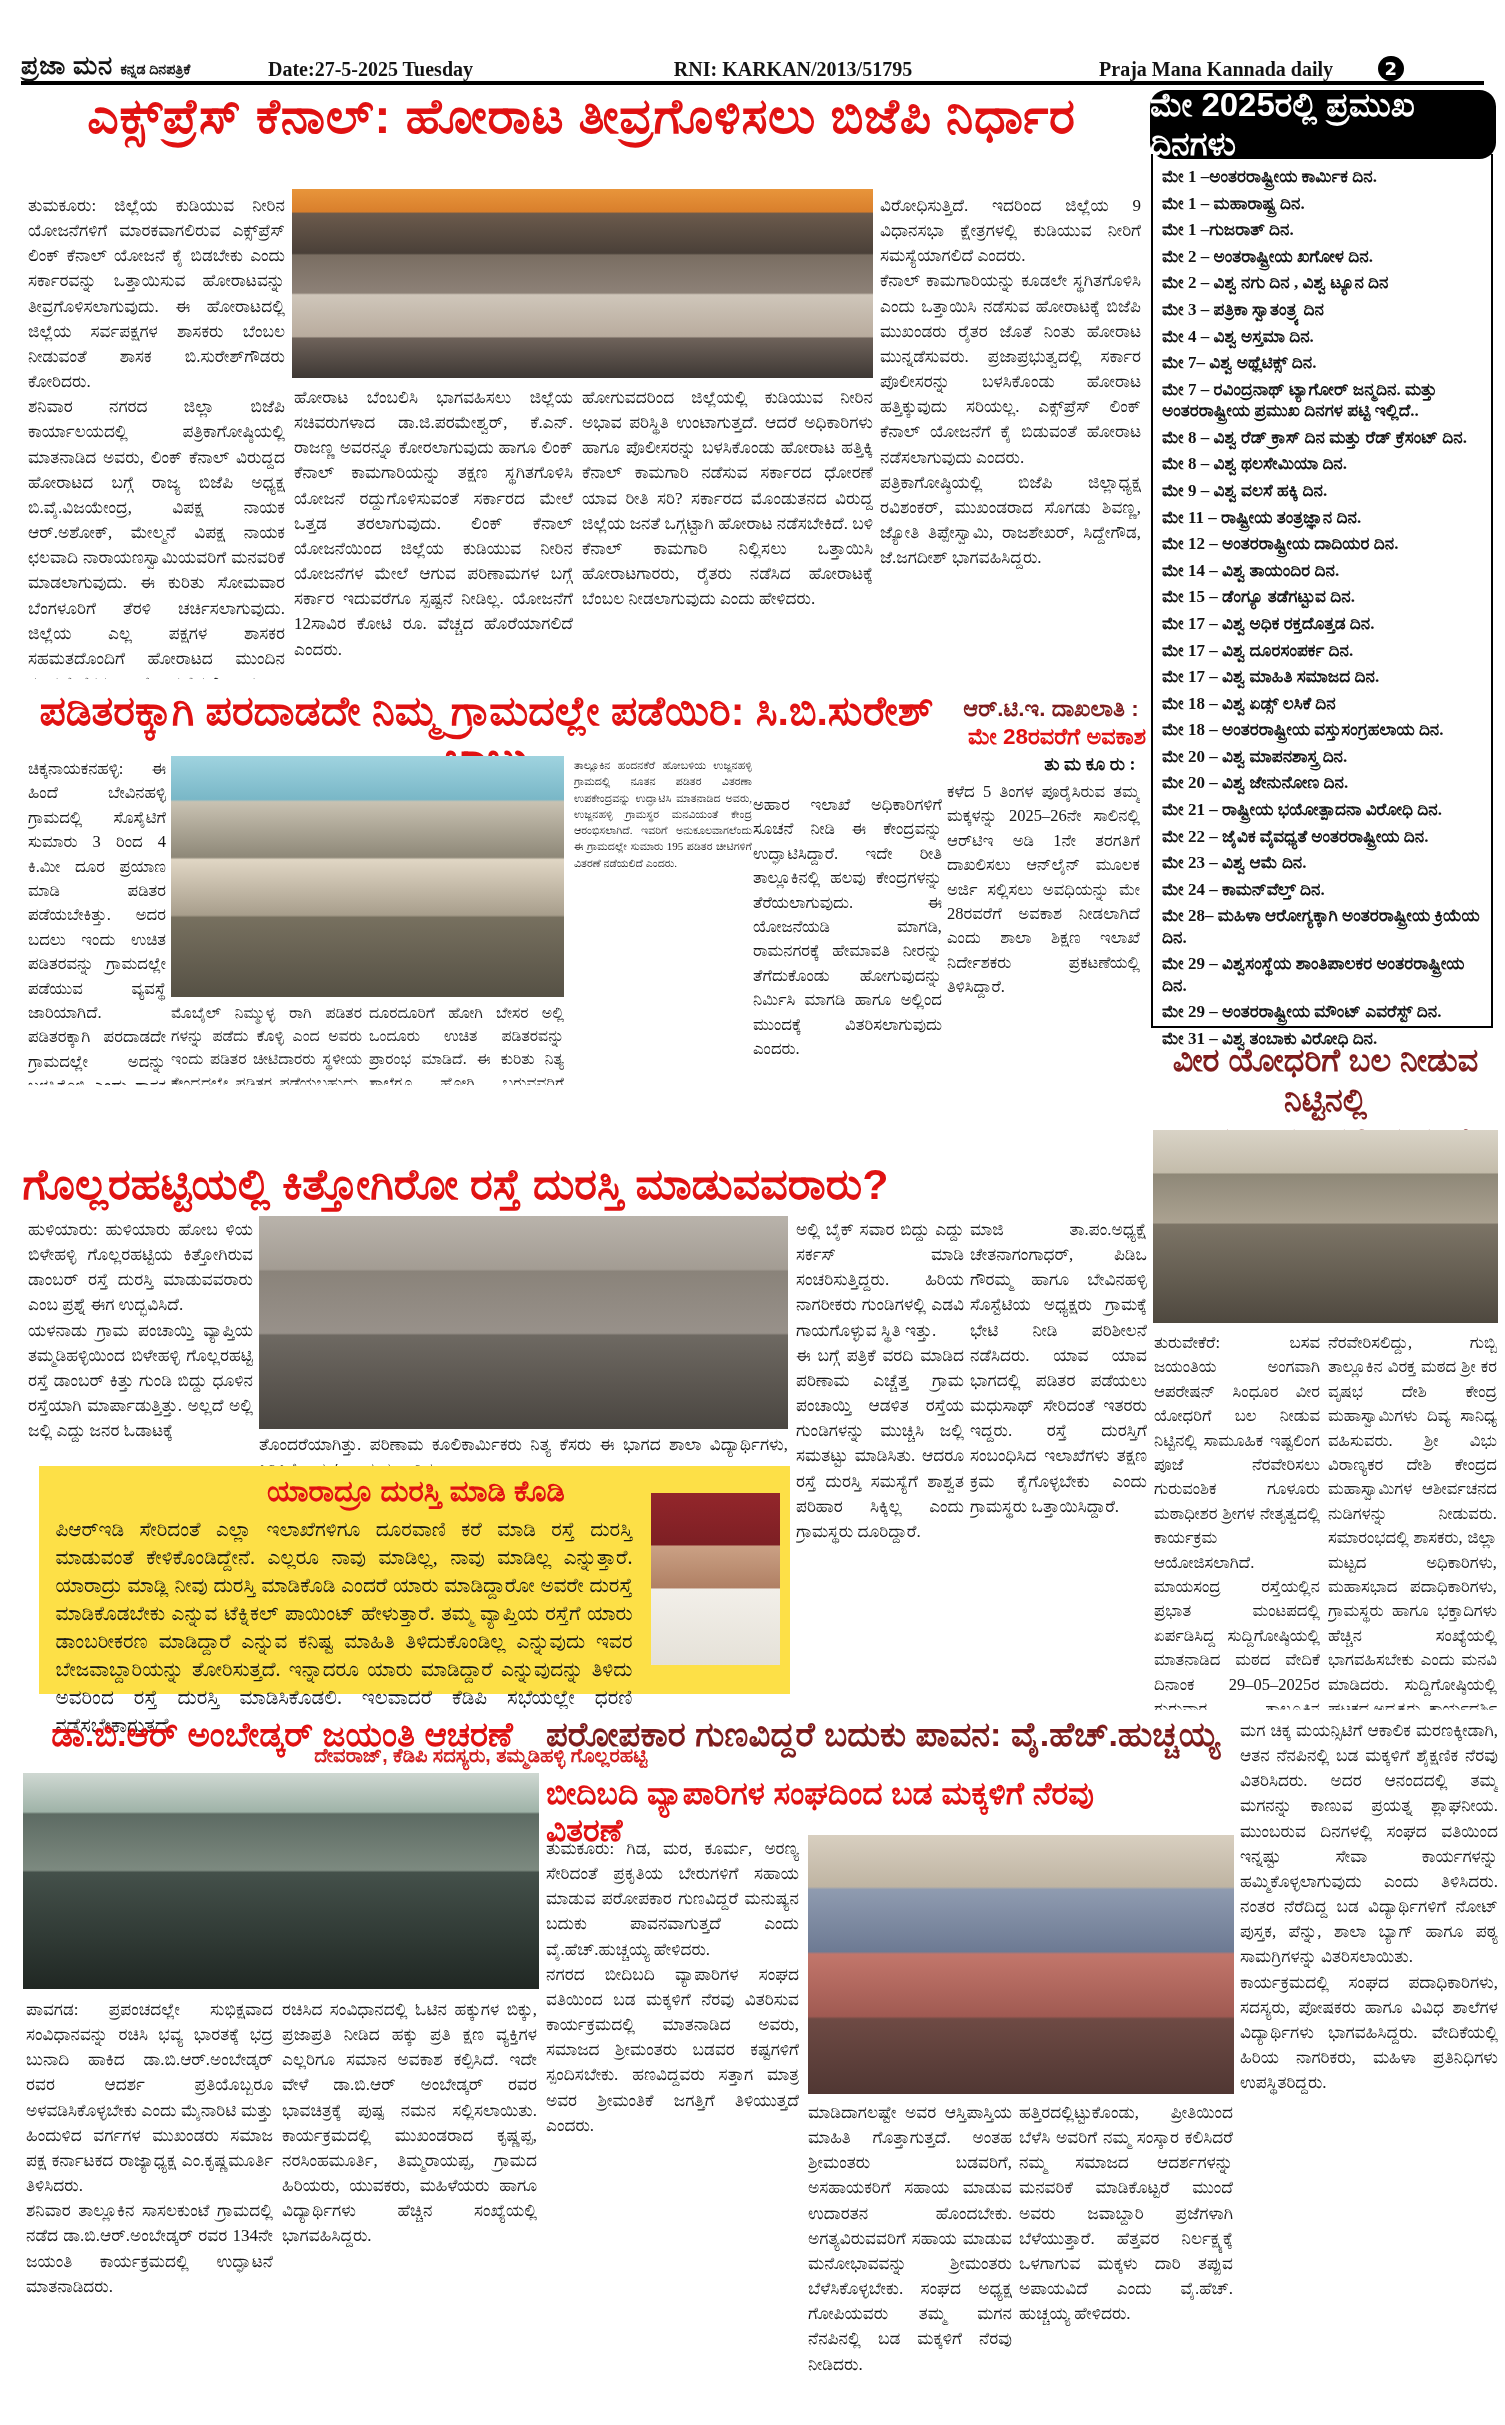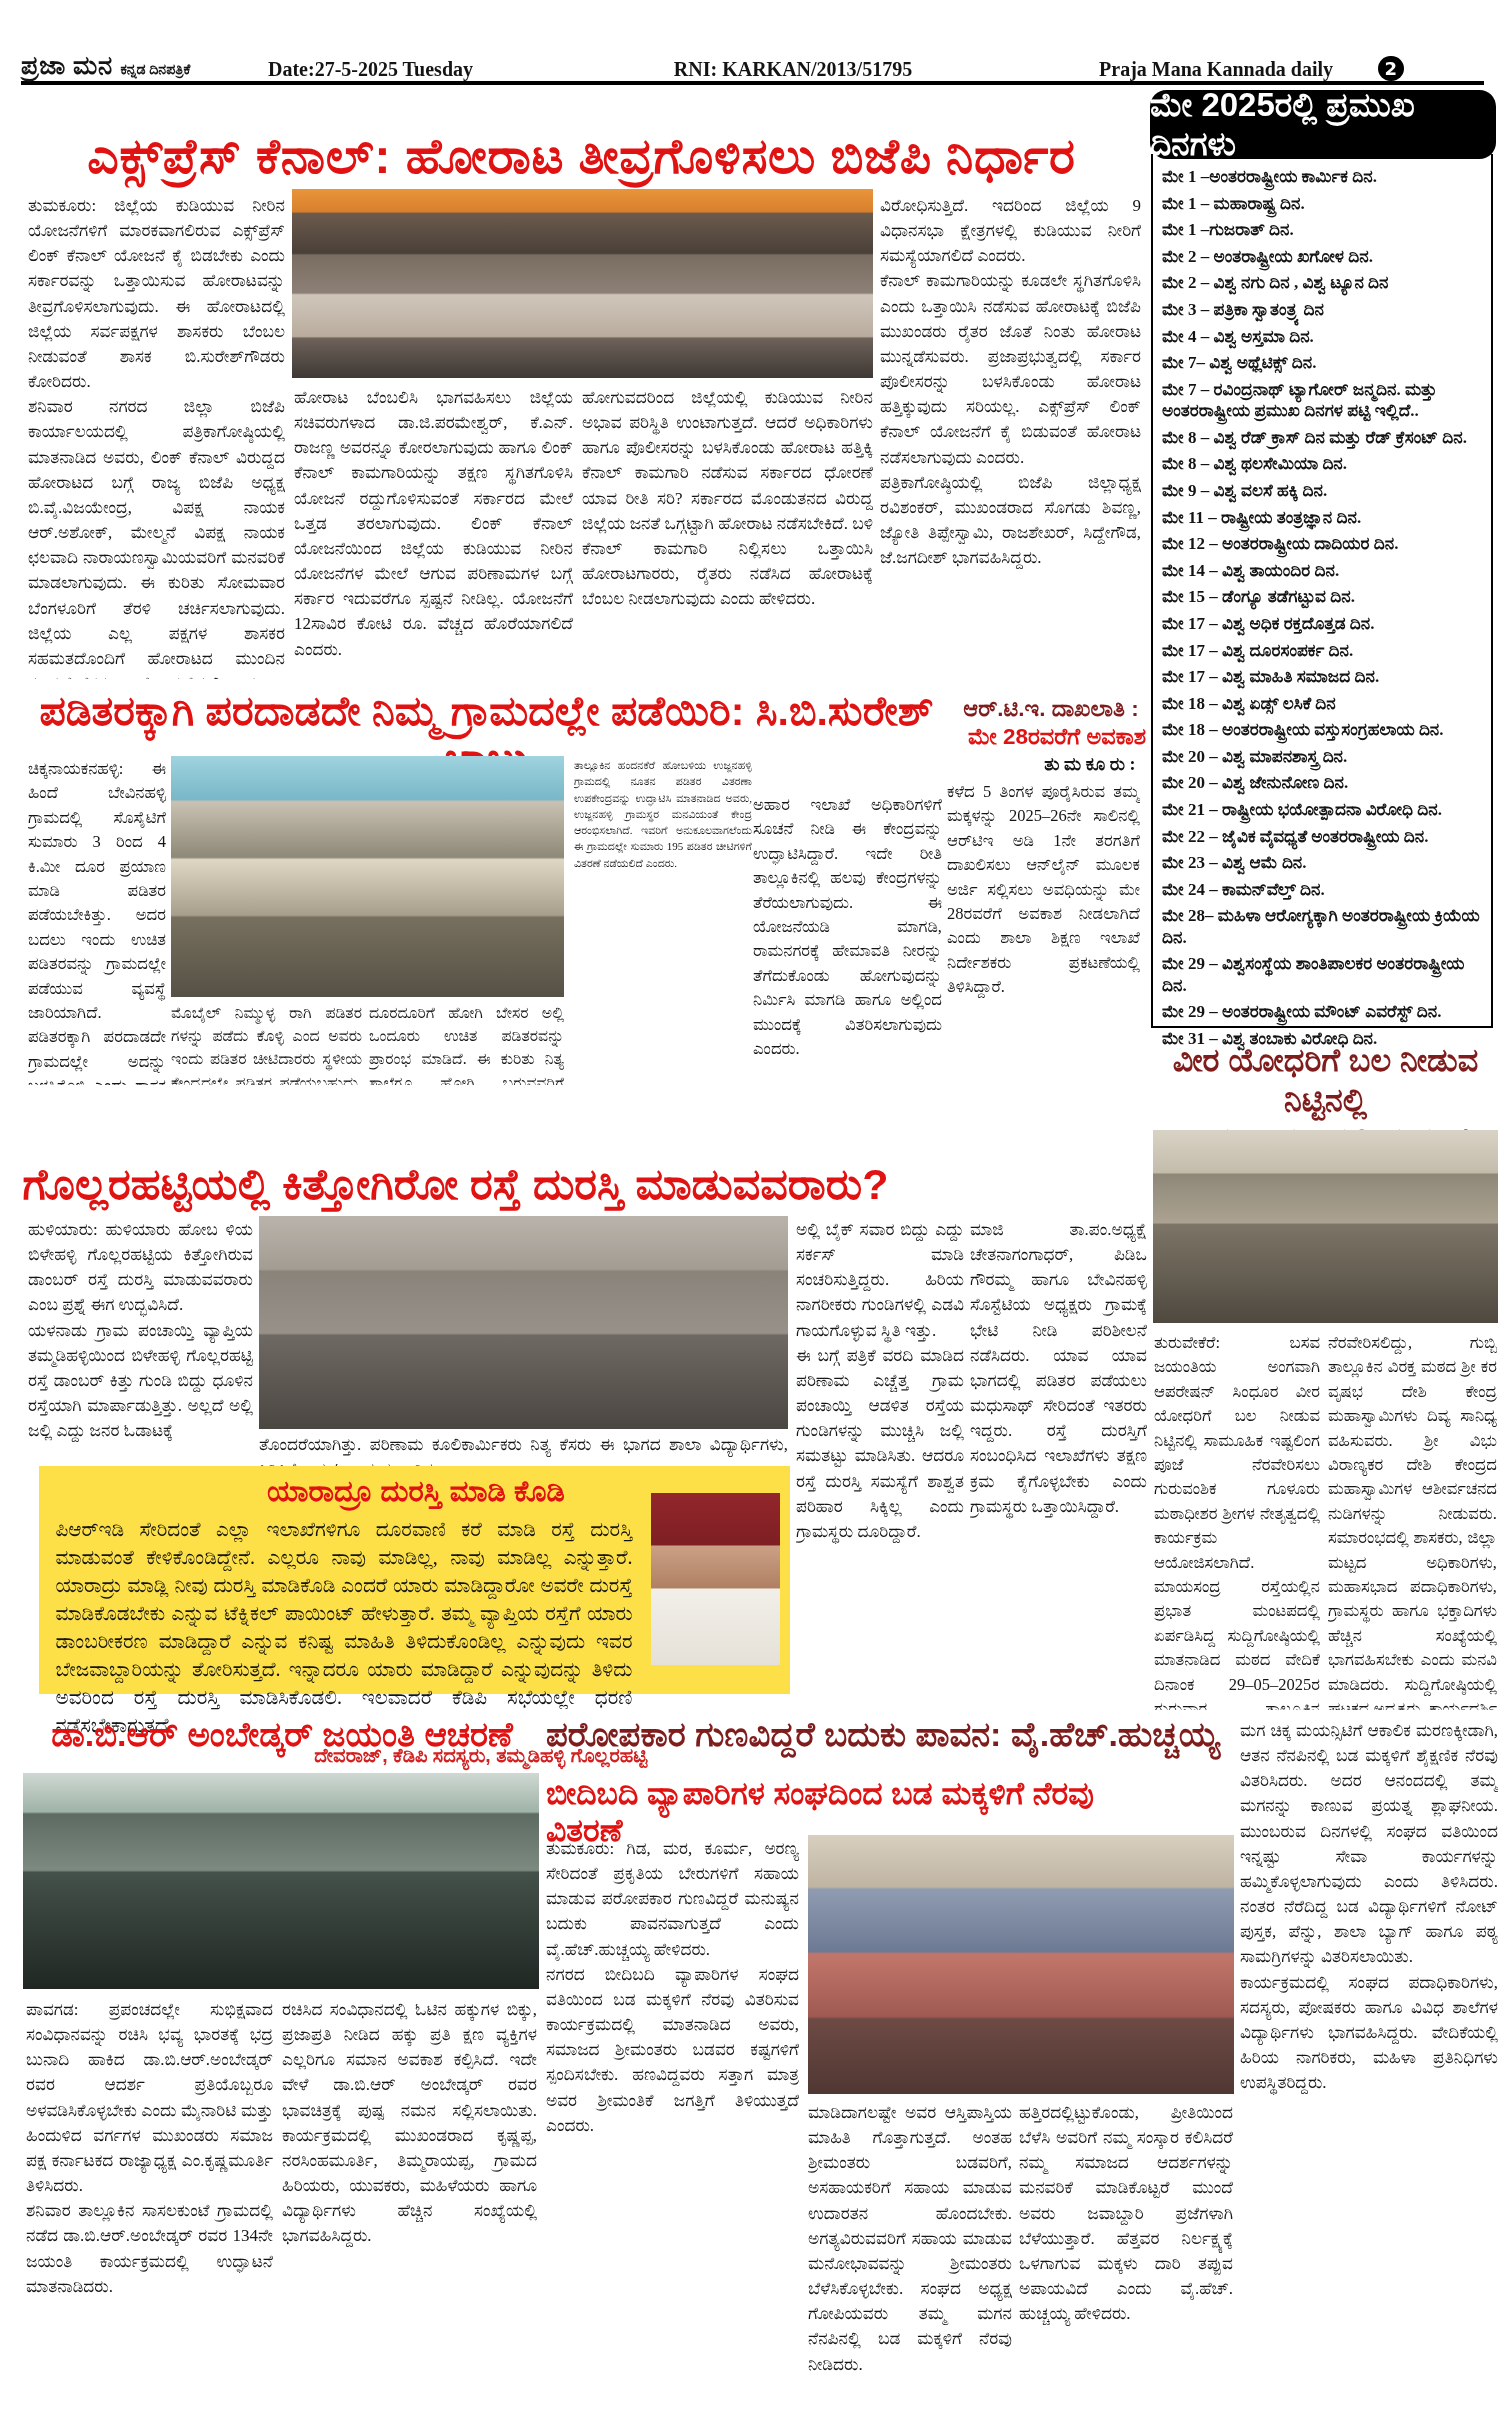--- a/index.html
+++ b/index.html
@@ -59,21 +59,21 @@
   <div class="masthead" style="width:247px;">
     <span class="masthead-main">ಪ್ರಜಾ ಮನ</span>
     <span class="masthead-sub">ಕನ್ನಡ ದಿನಪತ್ರಿಕೆ</span>
   </div>
   <div class="hmeta" style="width:330px;">Date:27-5-2025 Tuesday</div>
   <div class="hmeta" style="width:390px;text-align:center;">RNI: KARKAN/2013/51795</div>
   <div class="hmeta" style="width:345px;text-align:right;margin-right:45px;">Praja Mana Kannada daily</div>
   <div class="pagenum">2</div>
 </div>
 
-<div class="abs hl-red lead-hl" style="left:22.5px;top:91px;width:1118px;text-align:center;margin-top:40px;">ಎಕ್ಸ್‌ಪ್ರೆಸ್ ಕೆನಾಲ್: ಹೋರಾಟ ತೀವ್ರಗೊಳಿಸಲು ಬಿಜೆಪಿ ನಿರ್ಧಾರ</div>
+<div class="abs hl-red lead-hl" style="left:22.5px;top:91px;width:1118px;text-align:center;">ಎಕ್ಸ್‌ಪ್ರೆಸ್ ಕೆನಾಲ್: ಹೋರಾಟ ತೀವ್ರಗೊಳಿಸಲು ಬಿಜೆಪಿ ನಿರ್ಧಾರ</div>
 
 <div class="photo ph1" style="left:292px;top:189px;width:581px;height:189px;"></div>
 
 <div class="col" style="left:28px;top:193px;width:257px;height:486px;">ತುಮಕೂರು: ಜಿಲ್ಲೆಯ ಕುಡಿಯುವ ನೀರಿನ ಯೋಜನೆಗಳಿಗೆ ಮಾರಕವಾಗಲಿರುವ ಎಕ್ಸ್‌ಪ್ರೆಸ್ ಲಿಂಕ್ ಕೆನಾಲ್ ಯೋಜನೆ ಕೈ ಬಿಡಬೇಕು ಎಂದು ಸರ್ಕಾರವನ್ನು ಒತ್ತಾಯಿಸುವ ಹೋರಾಟವನ್ನು ತೀವ್ರಗೊಳಿಸಲಾಗುವುದು. ಈ ಹೋರಾಟದಲ್ಲಿ ಜಿಲ್ಲೆಯ ಸರ್ವಪಕ್ಷಗಳ ಶಾಸಕರು ಬೆಂಬಲ ನೀಡುವಂತೆ ಶಾಸಕ ಬಿ.ಸುರೇಶ್‌ಗೌಡರು ಕೋರಿದರು.
 ಶನಿವಾರ ನಗರದ ಜಿಲ್ಲಾ ಬಿಜೆಪಿ ಕಾರ್ಯಾಲಯದಲ್ಲಿ ಪತ್ರಿಕಾಗೋಷ್ಠಿಯಲ್ಲಿ ಮಾತನಾಡಿದ ಅವರು, ಲಿಂಕ್ ಕೆನಾಲ್ ವಿರುದ್ದದ ಹೋರಾಟದ ಬಗ್ಗೆ ರಾಜ್ಯ ಬಿಜೆಪಿ ಅಧ್ಯಕ್ಷ ಬಿ.ವೈ.ವಿಜಯೇಂದ್ರ, ವಿಪಕ್ಷ ನಾಯಕ ಆರ್.ಅಶೋಕ್, ಮೇಲ್ಮನೆ ವಿಪಕ್ಷ ನಾಯಕ ಛಲವಾದಿ ನಾರಾಯಣಸ್ವಾಮಿಯವರಿಗೆ ಮನವರಿಕೆ ಮಾಡಲಾಗುವುದು. ಈ ಕುರಿತು ಸೋಮವಾರ ಬೆಂಗಳೂರಿಗೆ ತೆರಳಿ ಚರ್ಚಿಸಲಾಗುವುದು. ಜಿಲ್ಲೆಯ ಎಲ್ಲ ಪಕ್ಷಗಳ ಶಾಸಕರ ಸಹಮತದೊಂದಿಗೆ ಹೋರಾಟದ ಮುಂದಿನ ರೂಪುರೇಷೆಗಳ ಬಗ್ಗೆ ಸಭೆಯಲ್ಲಿ ಚರ್ಚಿಸಿ ತೀರ್ಮಾನಿಸಲಾಗುವುದು ಎಂದರು.</div>
 <div class="col" style="left:294px;top:385px;width:279px;height:294px;">ಹೋರಾಟ ಬೆಂಬಲಿಸಿ ಭಾಗವಹಿಸಲು ಜಿಲ್ಲೆಯ ಸಚಿವರುಗಳಾದ ಡಾ.ಜಿ.ಪರಮೇಶ್ವರ್, ಕೆ.ಎನ್. ರಾಜಣ್ಣ ಅವರನ್ನೂ ಕೋರಲಾಗುವುದು ಹಾಗೂ ಲಿಂಕ್ ಕೆನಾಲ್ ಕಾಮಗಾರಿಯನ್ನು ತಕ್ಷಣ ಸ್ಥಗಿತಗೊಳಿಸಿ ಯೋಜನೆ ರದ್ದುಗೊಳಿಸುವಂತೆ ಸರ್ಕಾರದ ಮೇಲೆ ಒತ್ತಡ ತರಲಾಗುವುದು. ಲಿಂಕ್ ಕೆನಾಲ್ ಯೋಜನೆಯಿಂದ ಜಿಲ್ಲೆಯ ಕುಡಿಯುವ ನೀರಿನ ಯೋಜನೆಗಳ ಮೇಲೆ ಆಗುವ ಪರಿಣಾಮಗಳ ಬಗ್ಗೆ ಸರ್ಕಾರ ಇದುವರೆಗೂ ಸ್ಪಷ್ಟನೆ ನೀಡಿಲ್ಲ. ಯೋಜನೆಗೆ 12ಸಾವಿರ ಕೋಟಿ ರೂ. ವೆಚ್ಚದ ಹೊರೆಯಾಗಲಿದೆ ಎಂದರು.</div>
 <div class="col" style="left:582px;top:385px;width:291px;height:294px;">ಹೋಗುವದರಿಂದ ಜಿಲ್ಲೆಯಲ್ಲಿ ಕುಡಿಯುವ ನೀರಿನ ಅಭಾವ ಪರಿಸ್ಥಿತಿ ಉಂಟಾಗುತ್ತದೆ. ಆದರೆ ಅಧಿಕಾರಿಗಳು ಹಾಗೂ ಪೊಲೀಸರನ್ನು ಬಳಸಿಕೊಂಡು ಹೋರಾಟ ಹತ್ತಿಕ್ಕಿ ಕೆನಾಲ್ ಕಾಮಗಾರಿ ನಡೆಸುವ ಸರ್ಕಾರದ ಧೋರಣೆ ಯಾವ ರೀತಿ ಸರಿ? ಸರ್ಕಾರದ ಮೊಂಡುತನದ ವಿರುದ್ದ ಜಿಲ್ಲೆಯ ಜನತೆ ಒಗ್ಗಟ್ಟಾಗಿ ಹೋರಾಟ ನಡೆಸಬೇಕಿದೆ. ಬಳಿ ಕೆನಾಲ್ ಕಾಮಗಾರಿ ನಿಲ್ಲಿಸಲು ಒತ್ತಾಯಿಸಿ ಹೋರಾಟಗಾರರು, ರೈತರು ನಡೆಸಿದ ಹೋರಾಟಕ್ಕೆ ಬೆಂಬಲ ನೀಡಲಾಗುವುದು ಎಂದು ಹೇಳಿದರು.</div>
 <div class="col" style="left:880px;top:193px;width:261px;height:486px;">ವಿರೋಧಿಸುತ್ತಿದೆ. ಇದರಿಂದ ಜಿಲ್ಲೆಯ 9 ವಿಧಾನಸಭಾ ಕ್ಷೇತ್ರಗಳಲ್ಲಿ ಕುಡಿಯುವ ನೀರಿಗೆ ಸಮಸ್ಯೆಯಾಗಲಿದೆ ಎಂದರು.
 ಕೆನಾಲ್ ಕಾಮಗಾರಿಯನ್ನು ಕೂಡಲೇ ಸ್ಥಗಿತಗೊಳಿಸಿ ಎಂದು ಒತ್ತಾಯಿಸಿ ನಡೆಸುವ ಹೋರಾಟಕ್ಕೆ ಬಿಜೆಪಿ ಮುಖಂಡರು ರೈತರ ಜೊತೆ ನಿಂತು ಹೋರಾಟ ಮುನ್ನಡೆಸುವರು. ಪ್ರಜಾಪ್ರಭುತ್ವದಲ್ಲಿ ಸರ್ಕಾರ ಪೊಲೀಸರನ್ನು ಬಳಸಿಕೊಂಡು ಹೋರಾಟ ಹತ್ತಿಕ್ಕುವುದು ಸರಿಯಲ್ಲ. ಎಕ್ಸ್‌ಪ್ರೆಸ್ ಲಿಂಕ್ ಕೆನಾಲ್ ಯೋಜನೆಗೆ ಕೈ ಬಿಡುವಂತೆ ಹೋರಾಟ ನಡೆಸಲಾಗುವುದು ಎಂದರು.
 ಪತ್ರಿಕಾಗೋಷ್ಠಿಯಲ್ಲಿ ಬಿಜೆಪಿ ಜಿಲ್ಲಾಧ್ಯಕ್ಷ ರವಿಶಂಕರ್, ಮುಖಂಡರಾದ ಸೊಗಡು ಶಿವಣ್ಣ, ಜ್ಯೋತಿ ತಿಪ್ಪೇಸ್ವಾಮಿ, ರಾಜಶೇಖರ್, ಸಿದ್ದೇಗೌಡ, ಜೆ.ಜಗದೀಶ್ ಭಾಗವಹಿಸಿದ್ದರು.</div>

